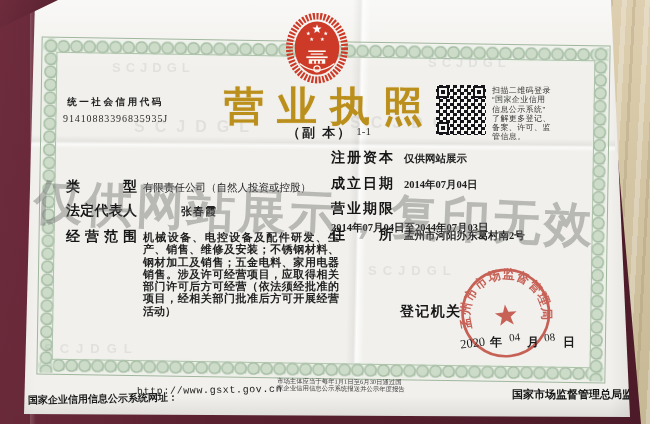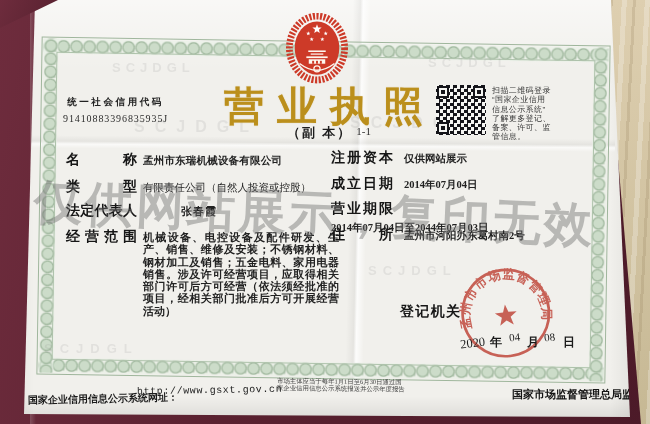--- a/index.html
+++ b/index.html
@@ -174,24 +174,20 @@
       <div class="qf qf-tr"></div>
       <div class="qf qf-bl"></div>
     </div>
     <div class="qr-caption">扫描二维码登录
 “国家企业信用
 信息公示系统”
 了解更多登记、
 备案、许可、监
 管信息。</div>
 
-    <div class="row r1">
-      <span class="lbl lbl-l">名称</span>
-      <span class="val v-name">孟州市东瑞机械设备有限公司</span>
-    </div>
     <div class="row r2">
       <span class="lbl lbl-l">类型</span>
       <span class="val v-type">有限责任公司（自然人投资或控股）</span>
     </div>
     <div class="row r3">
       <span class="lbl lbl-l">法定代表人</span>
       <span class="val v-rep">张春霞</span>
     </div>
     <div class="row r4">
       <span class="lbl lbl-l">经营范围</span>

